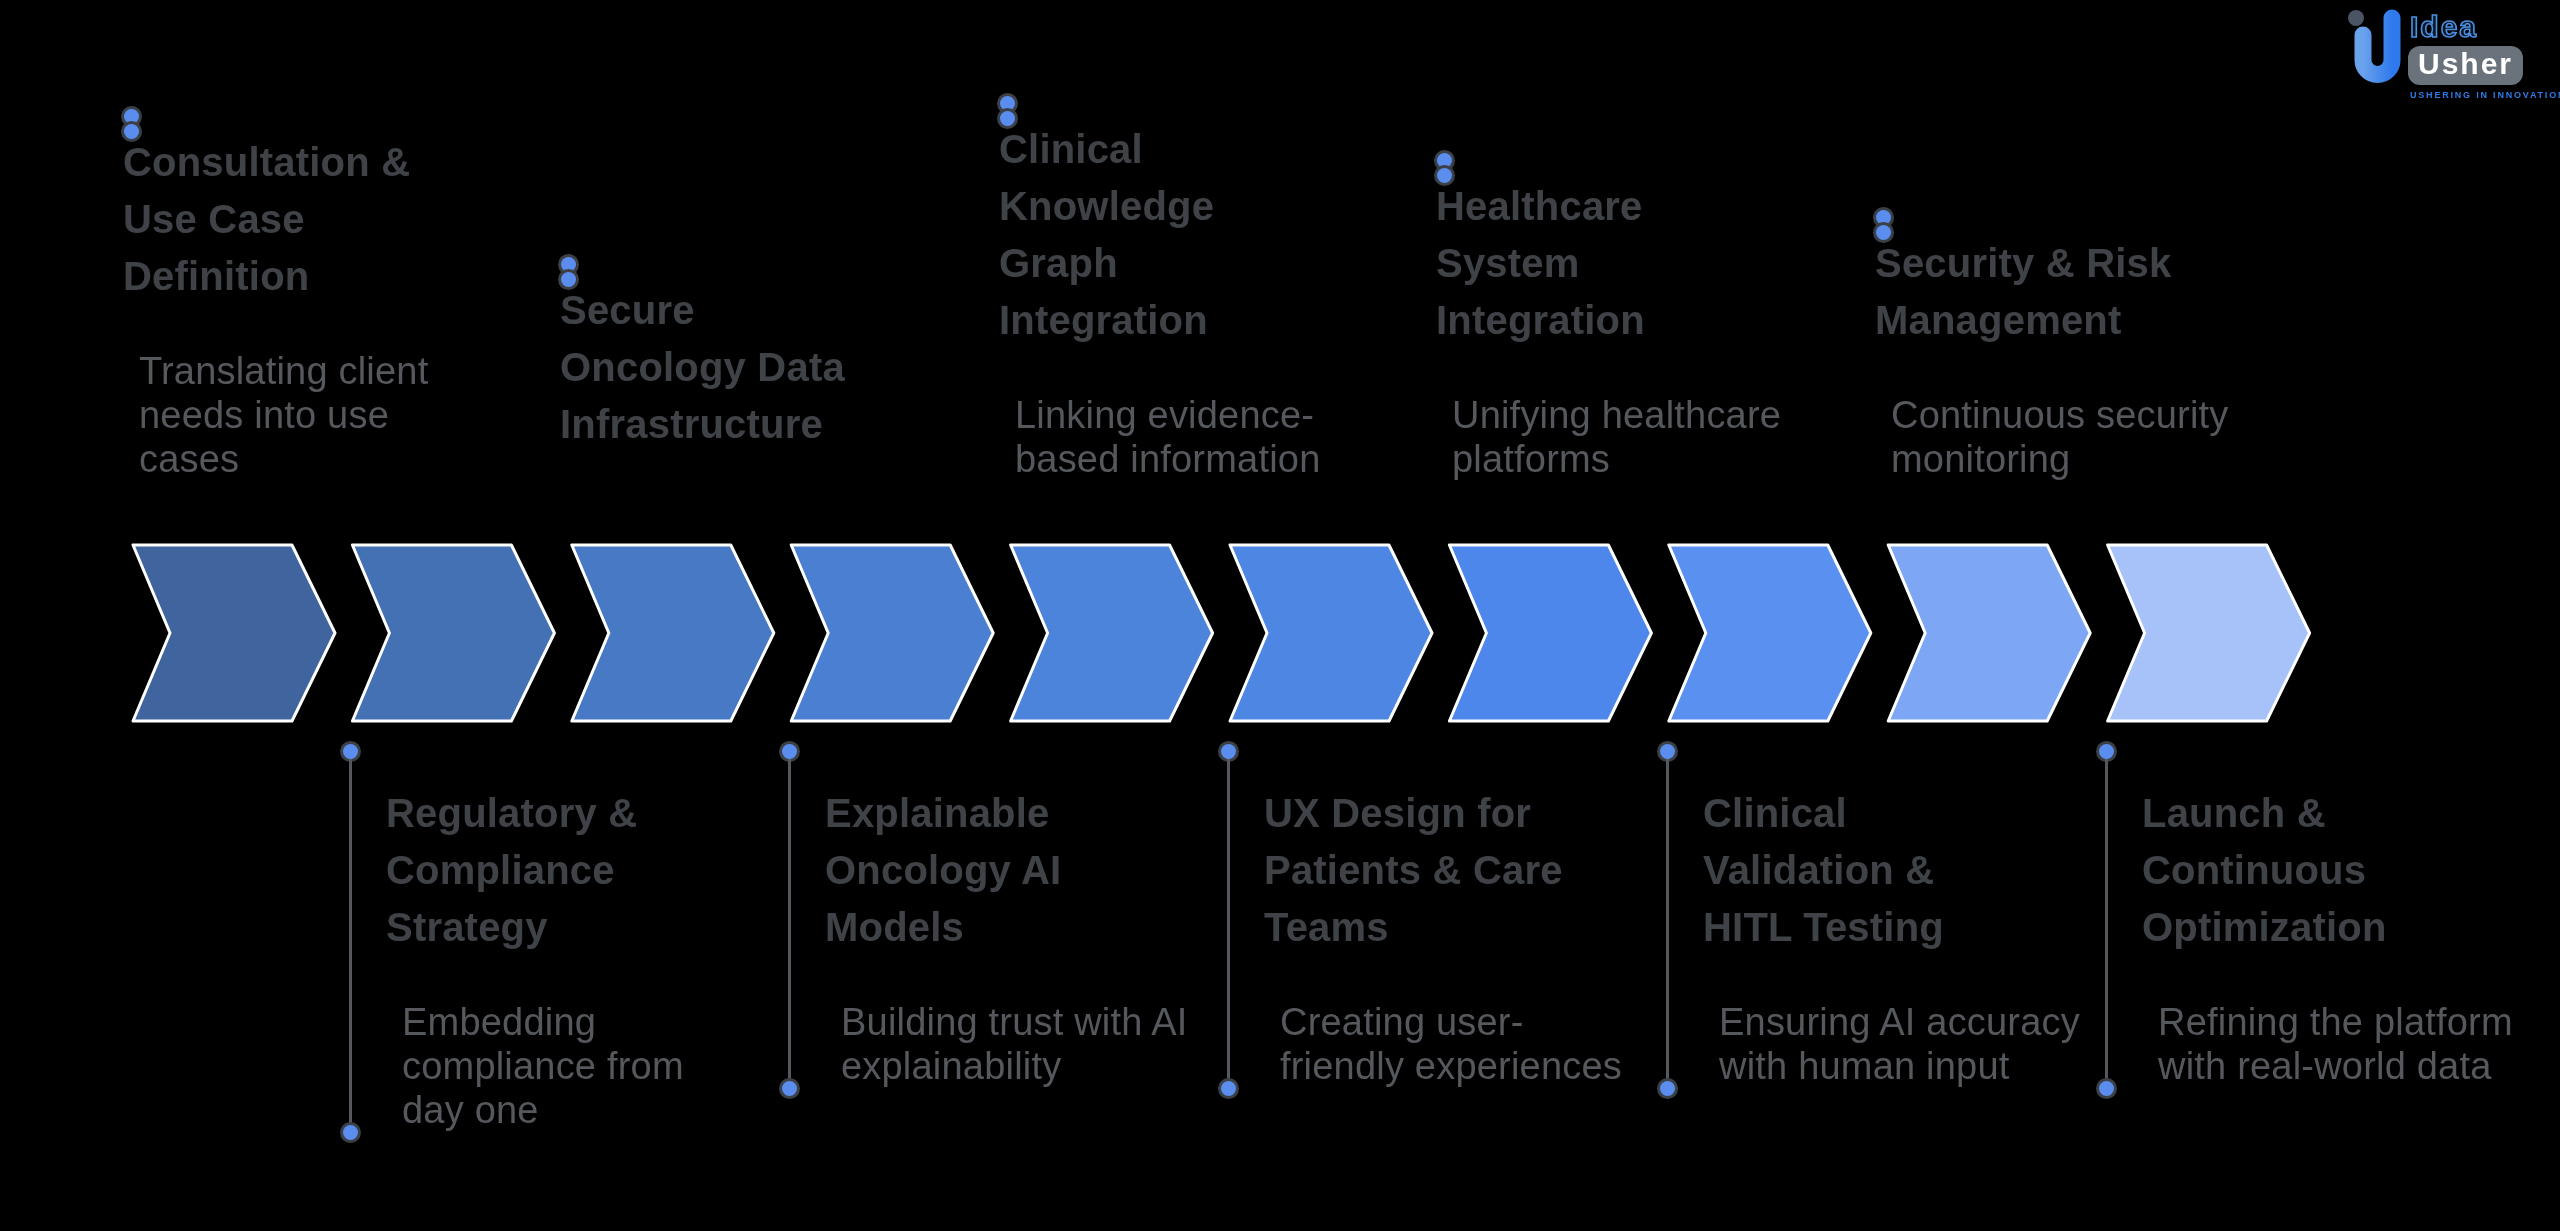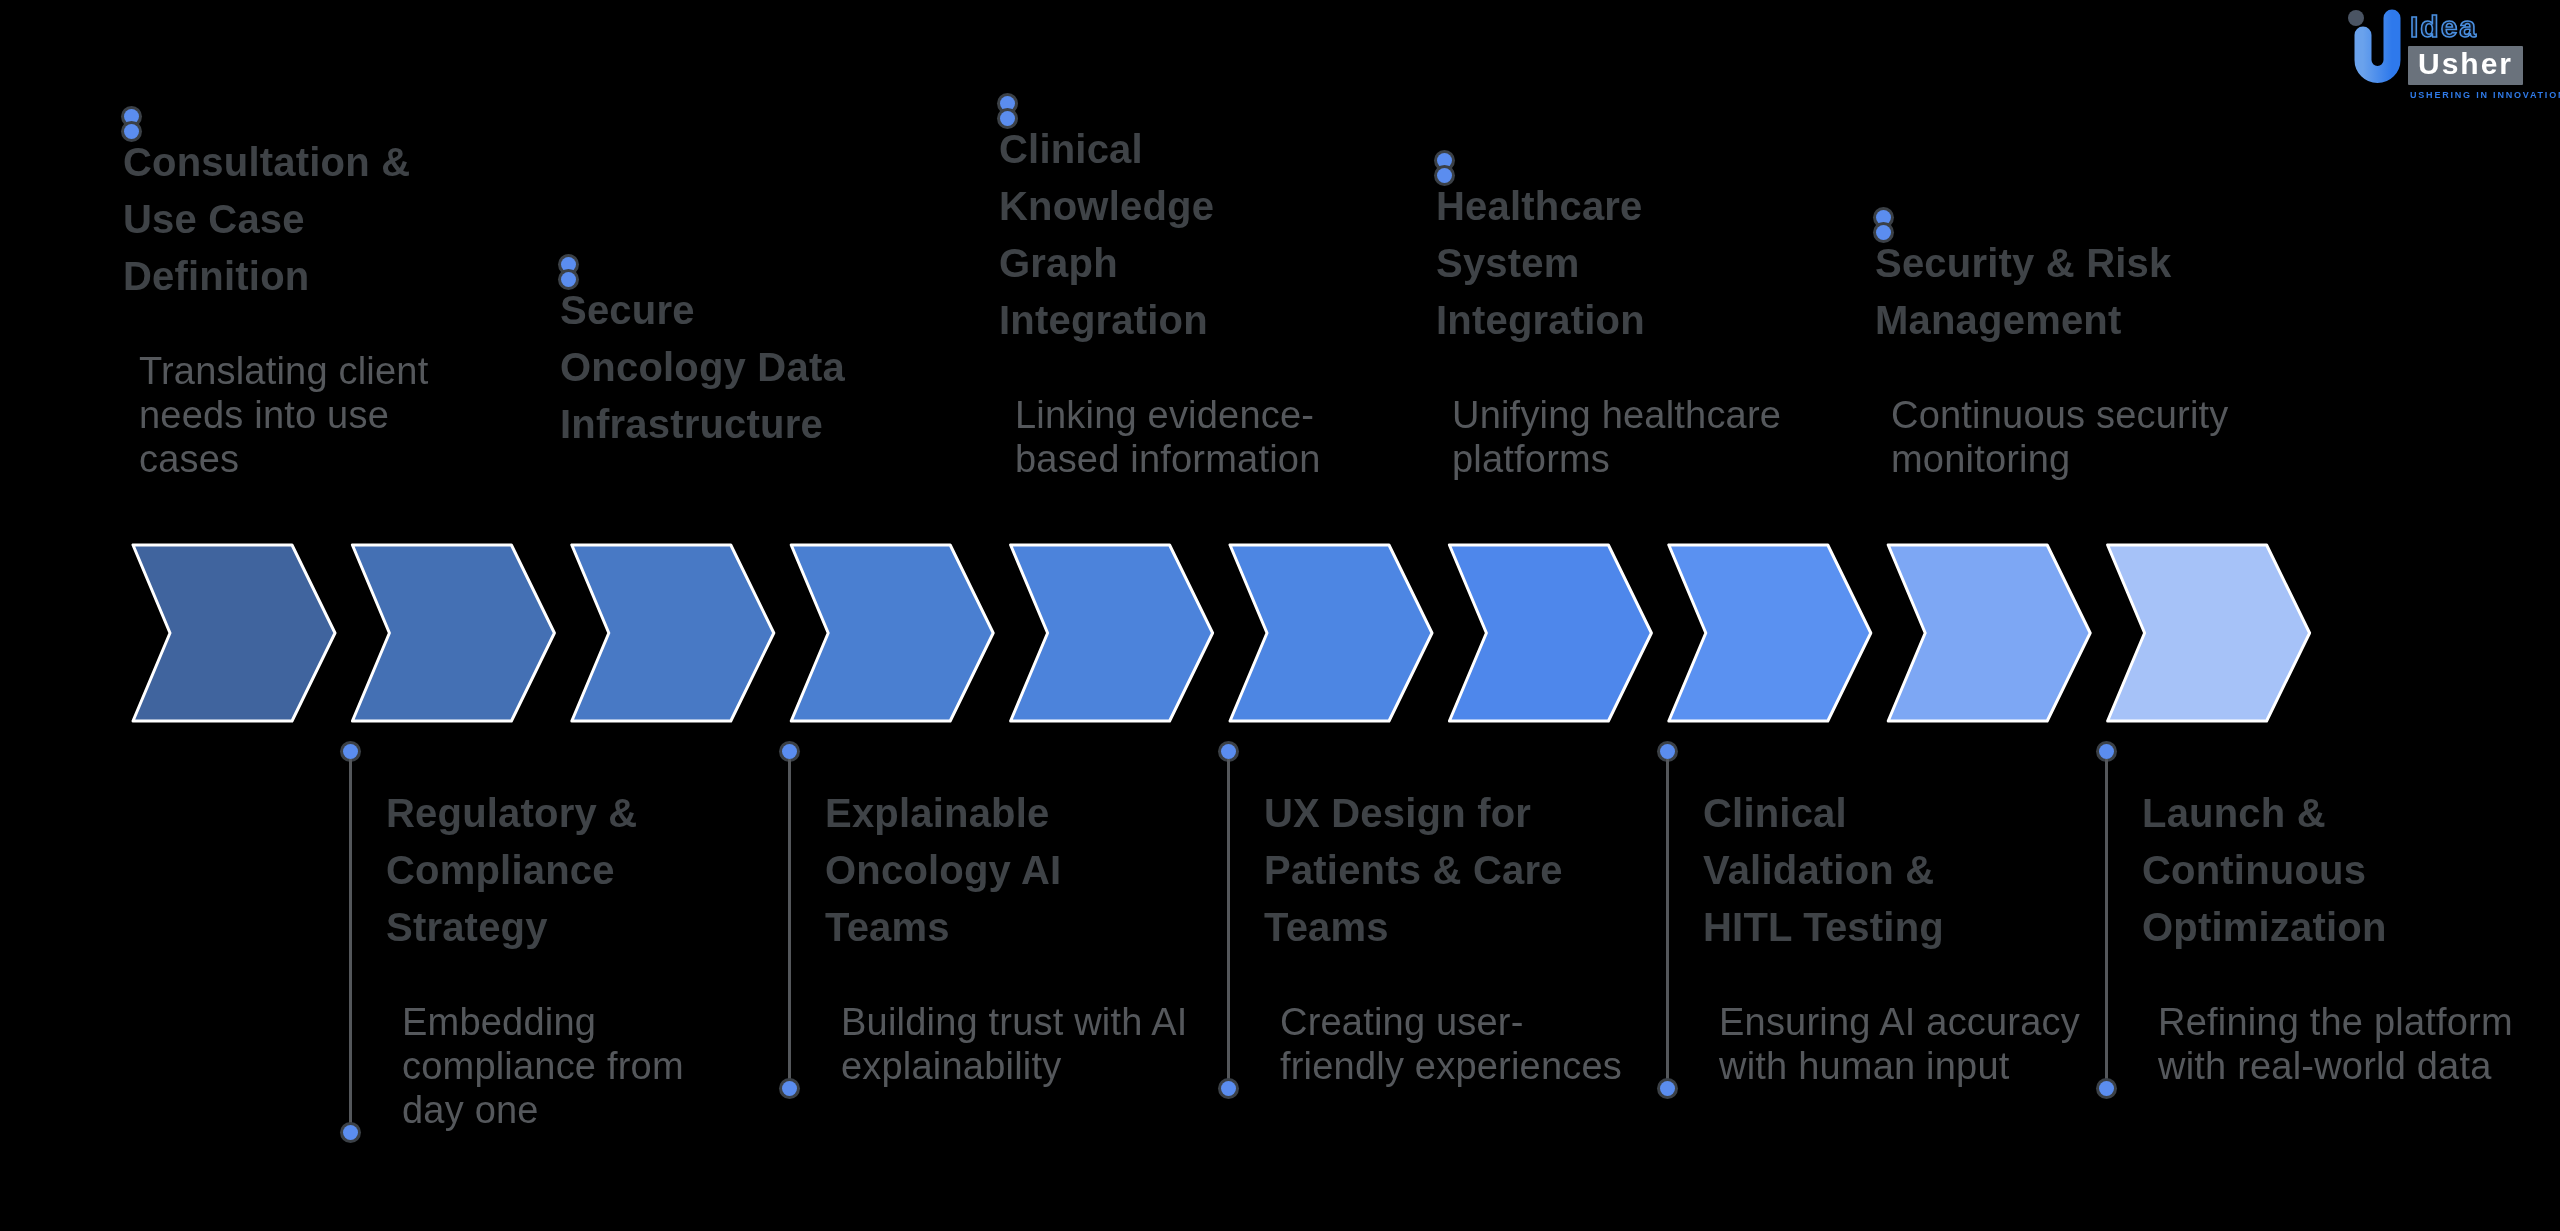--- a/index.html
+++ b/index.html
@@ -37,21 +37,21 @@
   
   #chevron-band { position:absolute; left:130px; top:543px; }
 
   
   .logo { position:absolute; top:6px; right:4px; width:210px; height:100px; }
   .logo .mark { position:absolute; left:0; top:2px; }
   .brand-idea  { position:absolute; left:62px; top:2px; }
   .brand-usher {
     position:absolute; left:62px; top:40px; background:#6a727c; color:#fff;
     font-size:30px; font-weight:700; letter-spacing:2px;
-    padding:1px 10px 4px 10px; border-radius:1px;
+    padding:1px 10px 4px 10px; border-radius:12px;
   }
   .logo-tagline {
     position:absolute; left:64px; top:84px; font-size:9px; font-weight:700;
     letter-spacing:1.8px; color:#2f7ae8; white-space:nowrap;
   }
 </style>
 </head>
 <body>
 
 <div class="stage" style="--bg: #000000; --heading: #3f4347; --body: #55585c; --line: #54575b; --dot: #5b8def; --dot-ring: #3b4046;">
@@ -179,21 +179,21 @@
 
   <div class="step bottom b1">
     <div class="connector">
       <span class="dot"></span>
       <span class="cline"></span>
       <span class="dot"></span>
     </div>
     <div class="step-text">
       <h3>Explainable
 Oncology AI
-Teams</h3>
+Models</h3>
       <p>Building trust with AI
 explainability</p>
     </div>
   </div>
 
   <div class="step bottom b2">
     <div class="connector">
       <span class="dot"></span>
       <span class="cline"></span>
       <span class="dot"></span>

